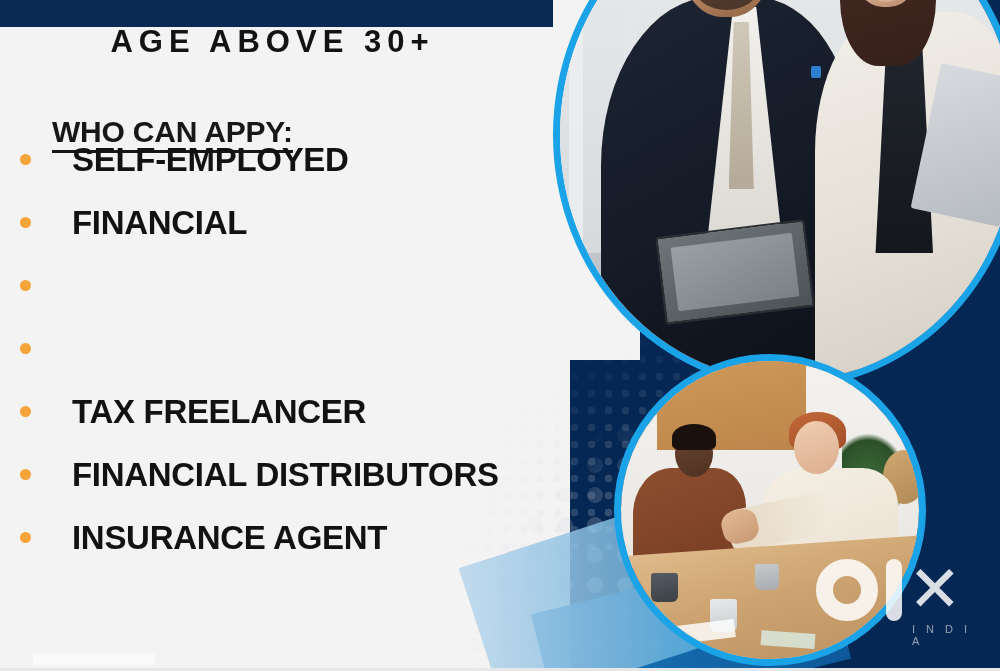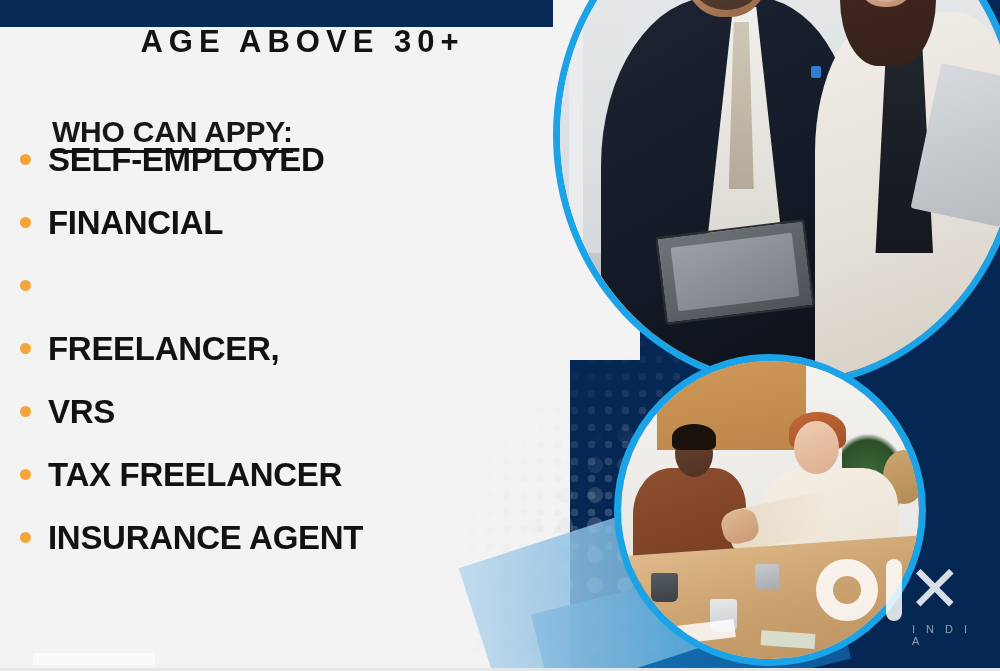--- a/index.html
+++ b/index.html
@@ -324,21 +324,20 @@
     width:560px;height:671px;
   }
   .headline{
     position:absolute;
     left:0;top:24px;width:545px;
     text-align:center;
     font-size:31px;font-weight:700;
     letter-spacing:6px;
     color:#131313;
     font-family:"Liberation Sans", sans-serif;
-    padding-left:30px;
   }
   .subhead{
     position:absolute;
     left:52px;top:83px;
     font-size:30px;font-weight:700;
     color:#171717;
     letter-spacing:-.2px;
     border-bottom:3px solid #171717;
     padding-bottom:1px;
     font-family:"Liberation Sans", sans-serif;
@@ -346,20 +345,21 @@
   }
   .list{
     position:absolute;
     left:20px;top:128px;
     width:540px;
     margin:0;padding:0;list-style:none;
   }
   .list li{
     display:flex;align-items:center;
     height:63px;
+    gap:24px;
   }
   .dot{
     width:11px;height:11px;border-radius:50%;
     background:#f5a43a;
     flex:0 0 auto;
     margin-right:17px;
   }
   .lbl{
     font-size:33px;font-weight:700;
     color:#121212;
@@ -461,29 +461,28 @@
       </li>
       <li>
         <span class="dot"></span>
         <span class="lbl">FINANCIAL</span>
       </li>
       <li>
         <span class="dot"></span>
       </li>
       <li>
         <span class="dot"></span>
-        <span class="lbl">FREELANCER,</span>
-      </li>
-      <li>
-        <span class="dot"></span>
-        <span class="lbl">VRS</span>
       </li>
       <li>
         <span class="dot"></span>
         <span class="lbl">TAX FREELANCER</span>
+      </li>
+      <li>
+        <span class="dot"></span>
+        <span class="lbl">FINANCIAL DISTRIBUTORS</span>
       </li>
       <li>
         <span class="dot"></span>
         <span class="lbl">INSURANCE AGENT</span>
       </li>
     </ul>
 
     <div class="faint-rect"></div>
   </div>
 

